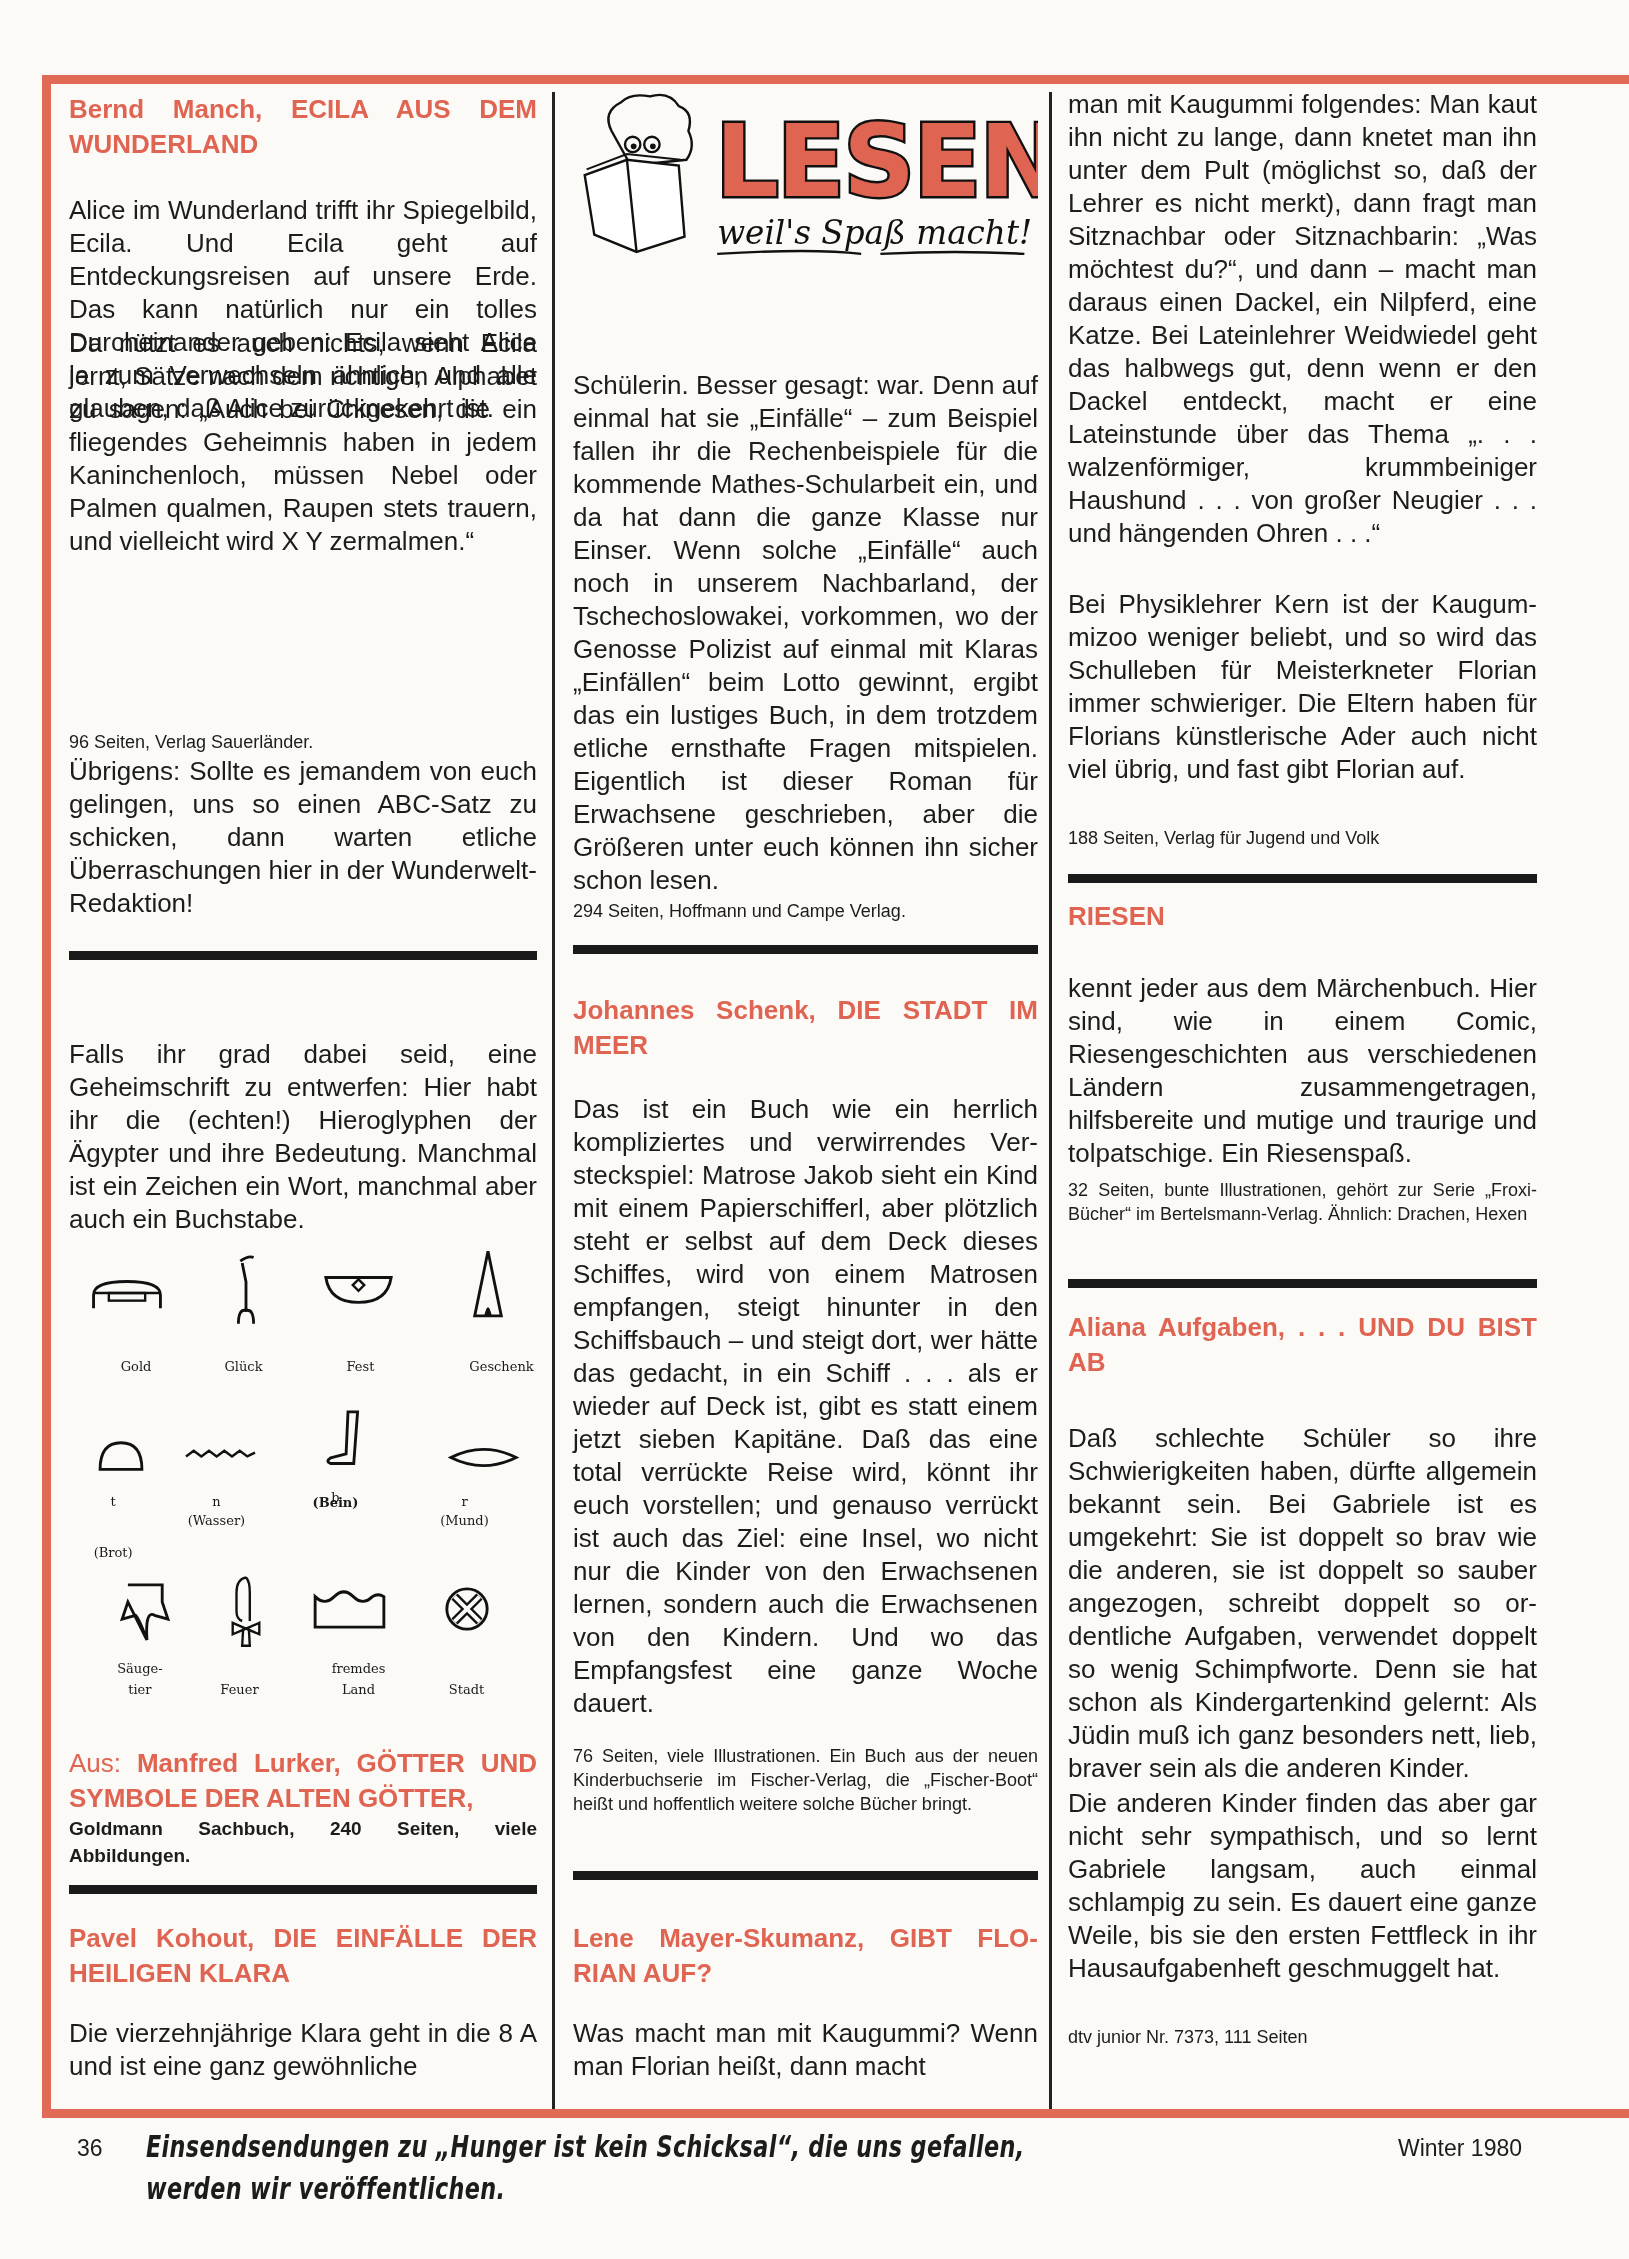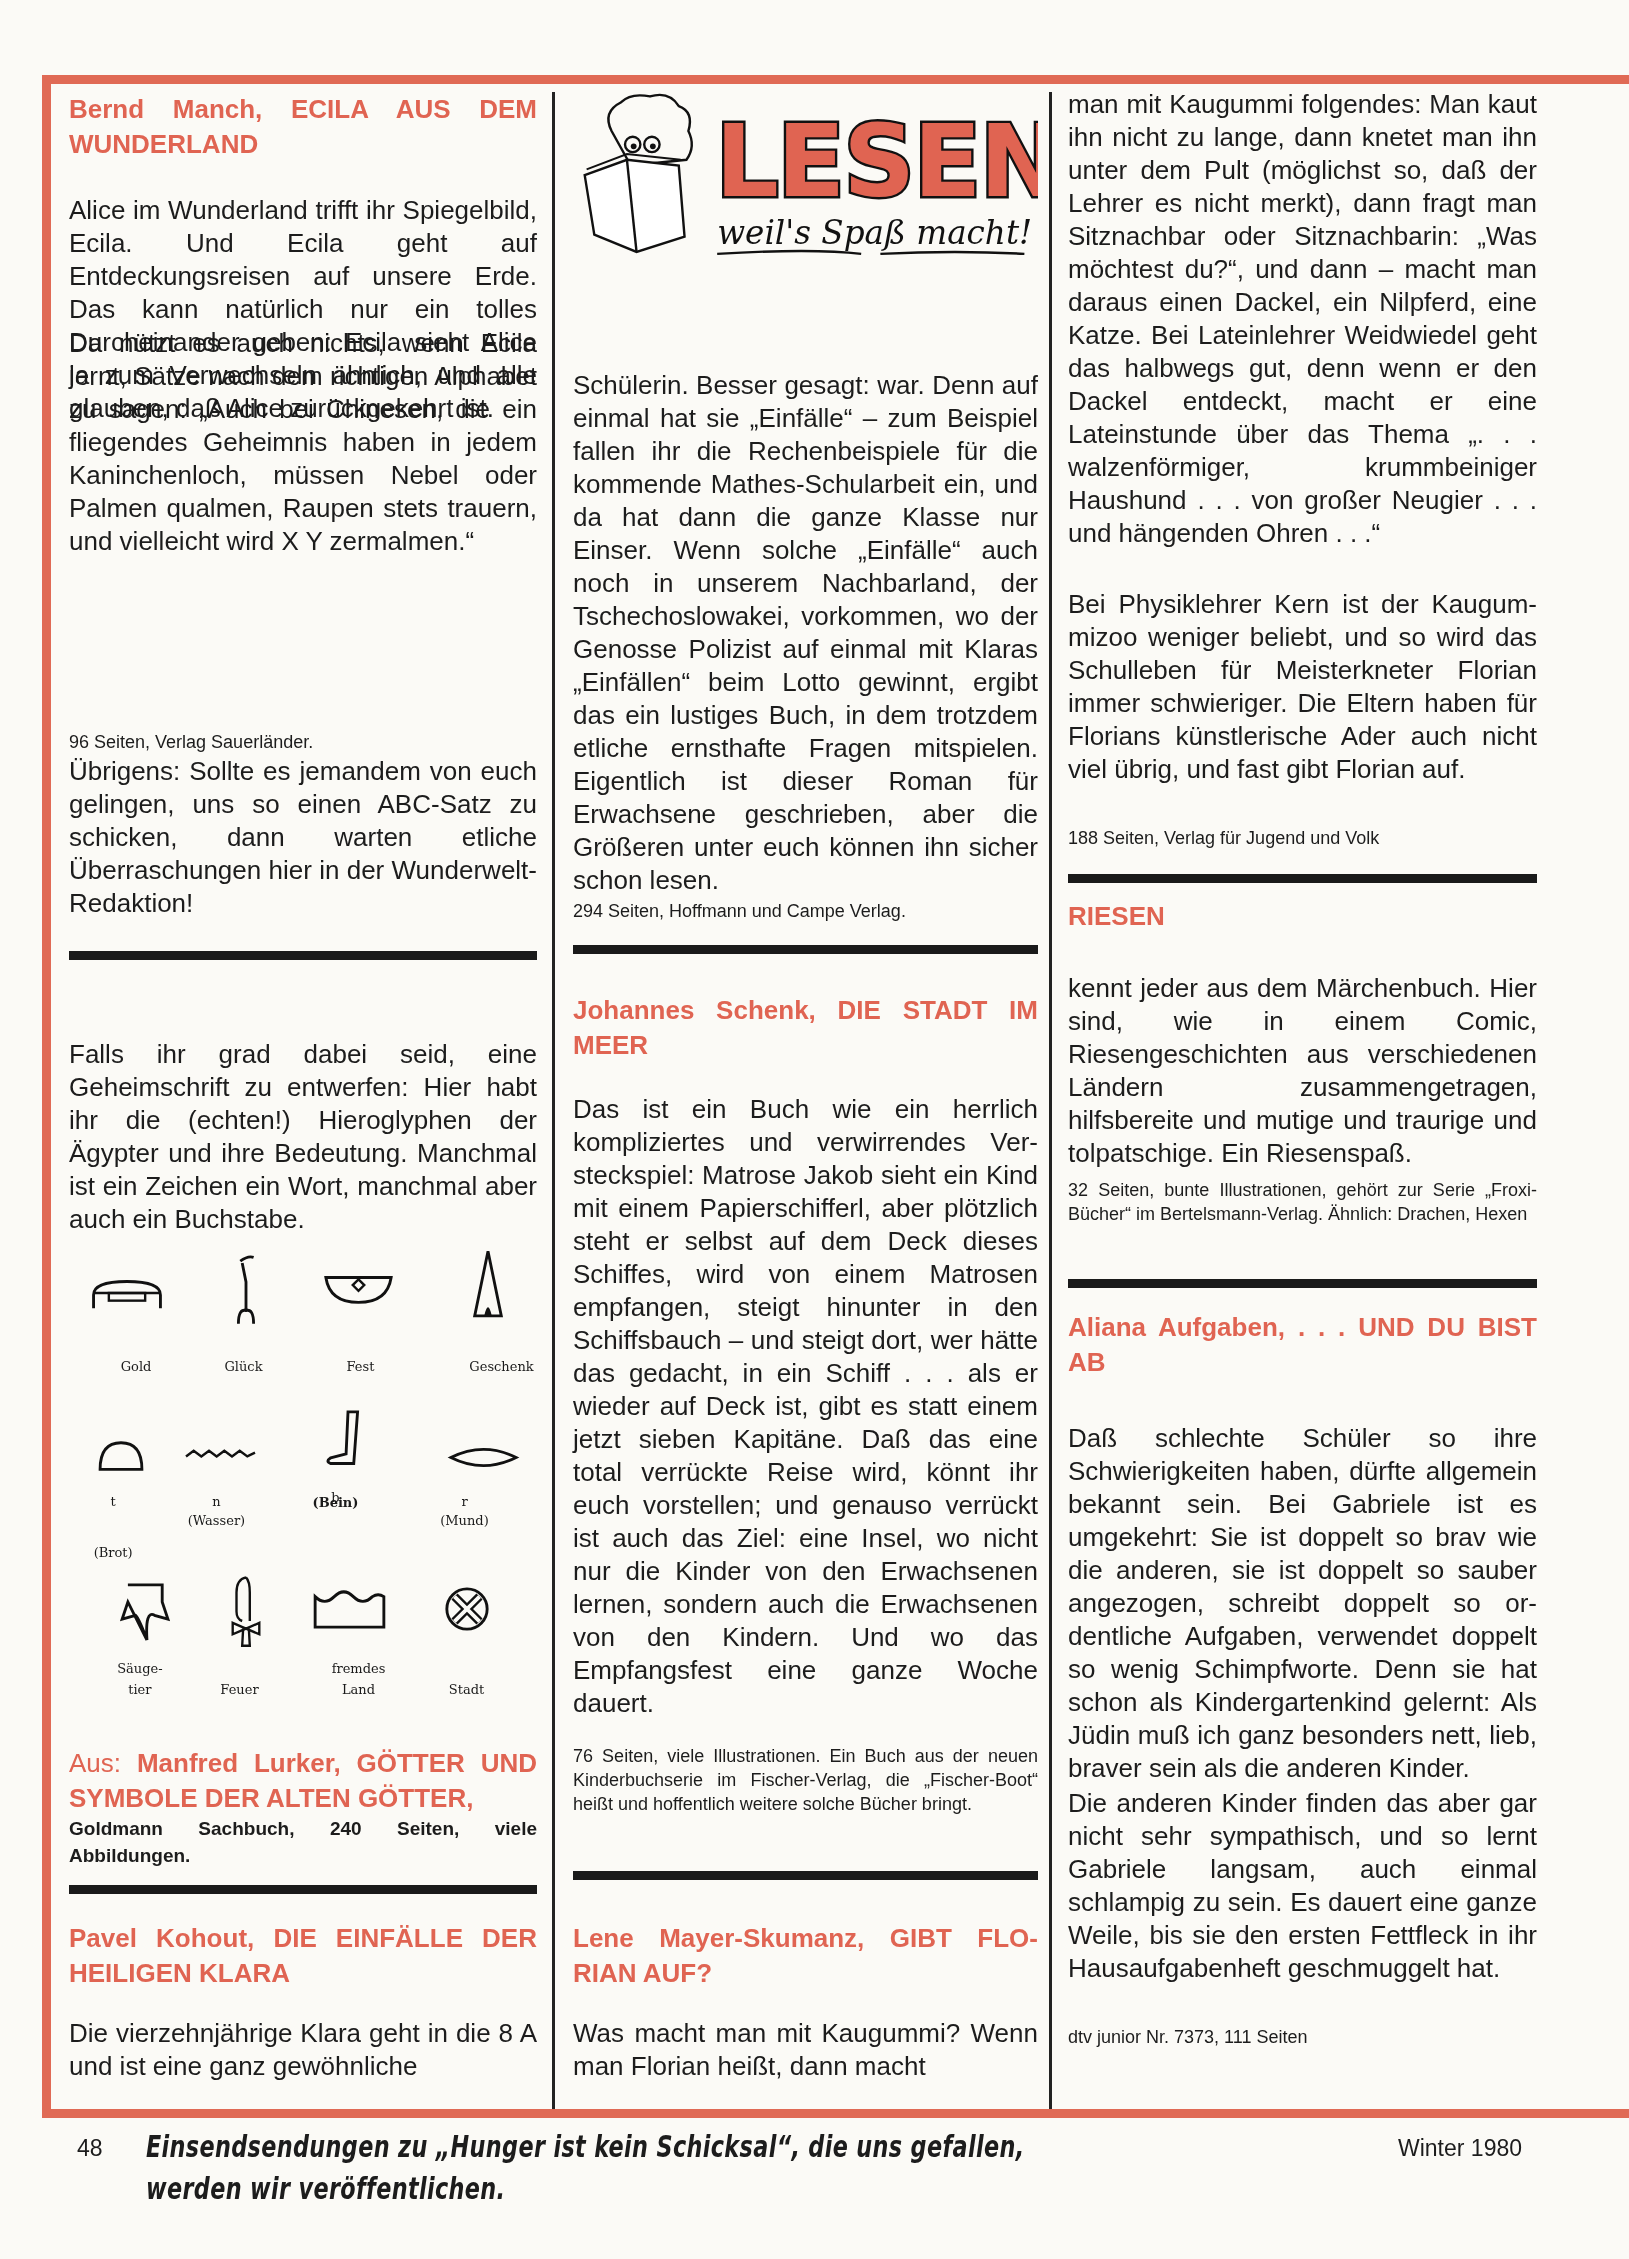--- a/index.html
+++ b/index.html
@@ -247,19 +247,19 @@
   <div class="abs body" style="top:880px;">kennt jeder aus dem Märchenbuch. Hier sind, wie in einem Comic, Riesengeschichten aus verschiede­nen Ländern zusammengetragen, hilfsbereite und mutige und traurige und tolpatschige. Ein Riesenspaß.</div>
   <div class="abs meta" style="top:1086px;">32 Seiten, bunte Illustrationen, gehört zur Serie „Froxi-Bücher“ im Bertelsmann-Verlag. Ähn­lich: Drachen, Hexen</div>
   <div class="bar" style="top:1187px;"></div>
 
   <div class="abs title" style="top:1218px;">Aliana Aufgaben, . . . UND DU BIST AB</div>
   <div class="abs body" style="top:1330px;">Daß schlechte Schüler so ihre Schwierigkeiten haben, dürfte allge­mein bekannt sein. Bei Gabriele ist es umgekehrt: Sie ist doppelt so brav wie die anderen, sie ist doppelt so sauber angezogen, schreibt doppelt so or­dentliche Aufgaben, verwendet dop­pelt so wenig Schimpfworte. Denn sie hat schon als Kindergartenkind ge­lernt: Als Jüdin muß ich ganz besonders nett, lieb, braver sein als die anderen Kinder.</div>
   <div class="abs body" style="top:1695px;">Die anderen Kinder finden das aber gar nicht sehr sympathisch, und so lernt Gabriele langsam, auch einmal schlampig zu sein. Es dauert eine ganze Weile, bis sie den ersten Fettfleck in ihr Hausaufgabenheft geschmuggelt hat.</div>
   <div class="abs meta" style="top:1933px;">dtv junior Nr. 7373, 111 Seiten</div>
 </div>
 
-<div class="footer-num">48</div>
+<div class="footer-num">36</div>
 <div class="footer-hand">
   <div>Einsendsendungen zu „Hunger ist kein Schicksal“, die uns gefallen,</div>
   <div>werden wir veröffentlichen.</div>
 </div>
 <div class="footer-date">Winter 1980</div>
 
 
 </body></html>

